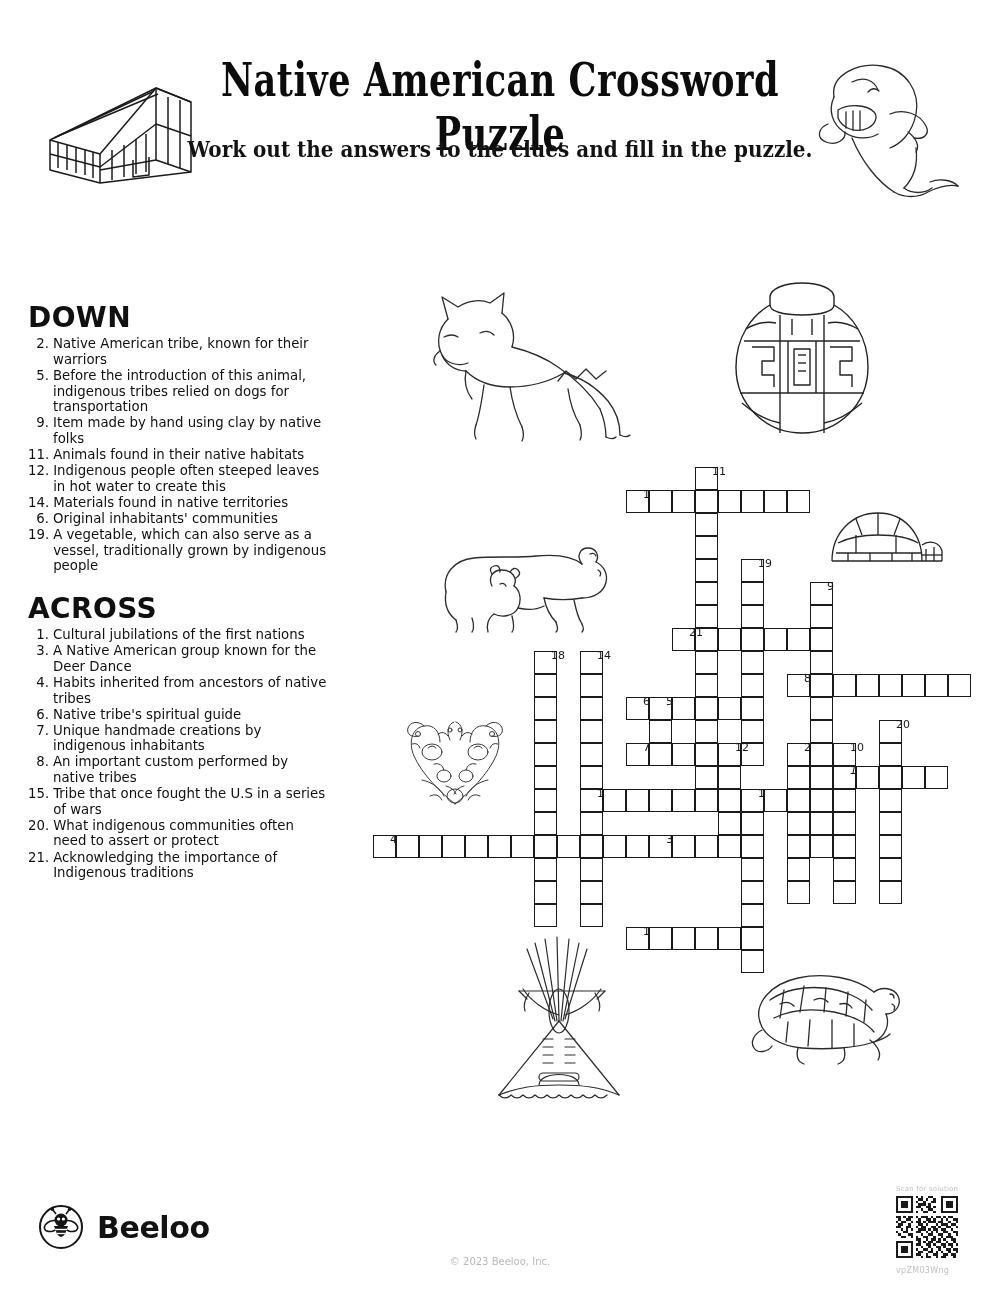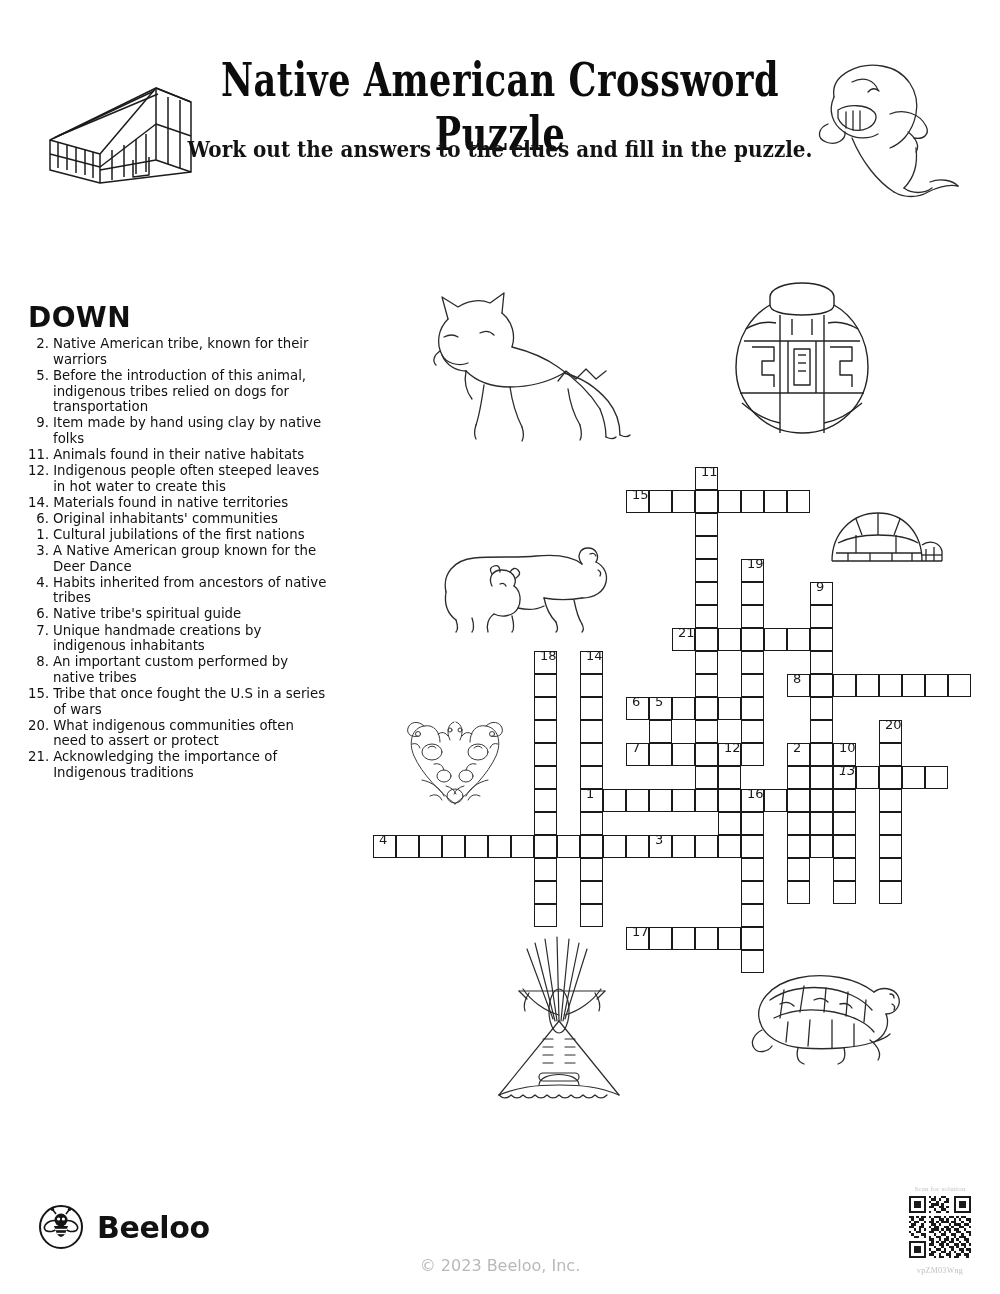--- a/index.html
+++ b/index.html
@@ -48,33 +48,33 @@
   
   #grid{position:absolute;left:0;top:0;width:1000px;height:1294px;pointer-events:none;}
   .cell{
     position:absolute;width:23px;height:23px;
     box-sizing:border-box;
     border:1.7px solid #1a1a1a;
     background:#fff;
     pointer-events:auto;
   }
   .cell .cnum{
-    position:absolute;left:5px;top:-0.5px;
-    font-size:13px;line-height:8px;color:#1a1a1a;
+    position:absolute;left:16px;top:-0.5px;
+    font-size:11px;line-height:8px;color:#1a1a1a;
     font-family:"DejaVu Sans", sans-serif;
   }
   
   #footer{position:absolute;left:0;top:1180px;width:1000px;height:114px;}
   #logo{position:absolute;left:38px;top:24px;display:flex;align-items:center;gap:13px;}
   #logo-text{font-size:30px;font-weight:700;color:#121212;letter-spacing:-.4px;}
   #copyright{
     position:absolute;left:0;top:76px;width:1000px;text-align:center;
-    font-size:16px;color:#b9b9b9;
+    font-size:10px;color:#b9b9b9;
   }
-  #qr-wrap{position:absolute;right:16px;top:5px;width:88px;text-align:center;font-family:Liberation Serif, serif;}
+  #qr-wrap{position:absolute;right:16px;top:5px;width:88px;}
   #qr-label{font-size:7px;color:#c2c2c2;margin-bottom:3px;letter-spacing:.2px;}
   #qr-code{width:62px;height:62px;margin:0 auto;}
   #qr-id{font-size:8px;color:#c2c2c2;margin-top:4px;letter-spacing:.3px;}
 </style>
 </head>
 <body>
 
 <div id="header">
 
   <svg class="deco" style="left:28px;top:62px;" width="180" height="135" viewBox="0 0 180 135">
@@ -154,21 +154,26 @@
         <span class="txt">Indigenous people often steeped leaves in hot water to create this</span>
       </li>
       <li class="clue">
         <span class="num">14.</span>
         <span class="txt">Materials found in native territories</span>
       </li>
       <li class="clue">
         <span class="num">6.</span>
         <span class="txt">Original inhabitants' communities</span>
       </li>
+      <li class="clue">
+        <span class="num">19.</span>
+        <span class="txt">A vegetable, which can also serve as a vessel, traditionally grown by indigenous people</span>
+      </li>
     </ul>
+  <h2 class="clue-head" id="across-head">ACROSS</h2>
   <ul class="clue-list" id="across-list">
       <li class="clue">
         <span class="num">1.</span>
         <span class="txt">Cultural jubilations of the first nations</span>
       </li>
       <li class="clue">
         <span class="num">3.</span>
         <span class="txt">A Native American group known for the Deer Dance</span>
       </li>
       <li class="clue">

